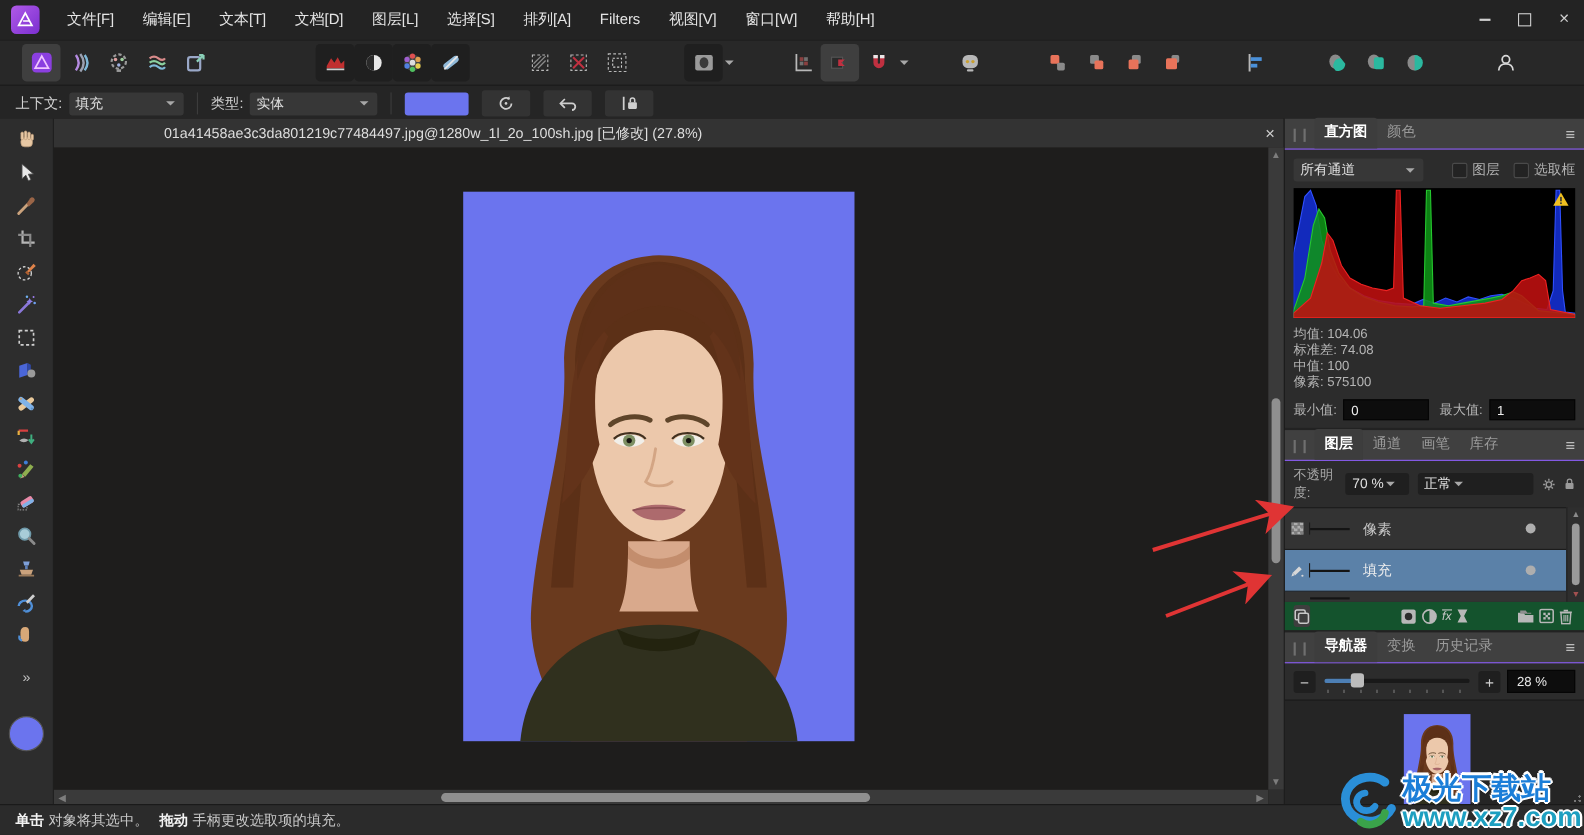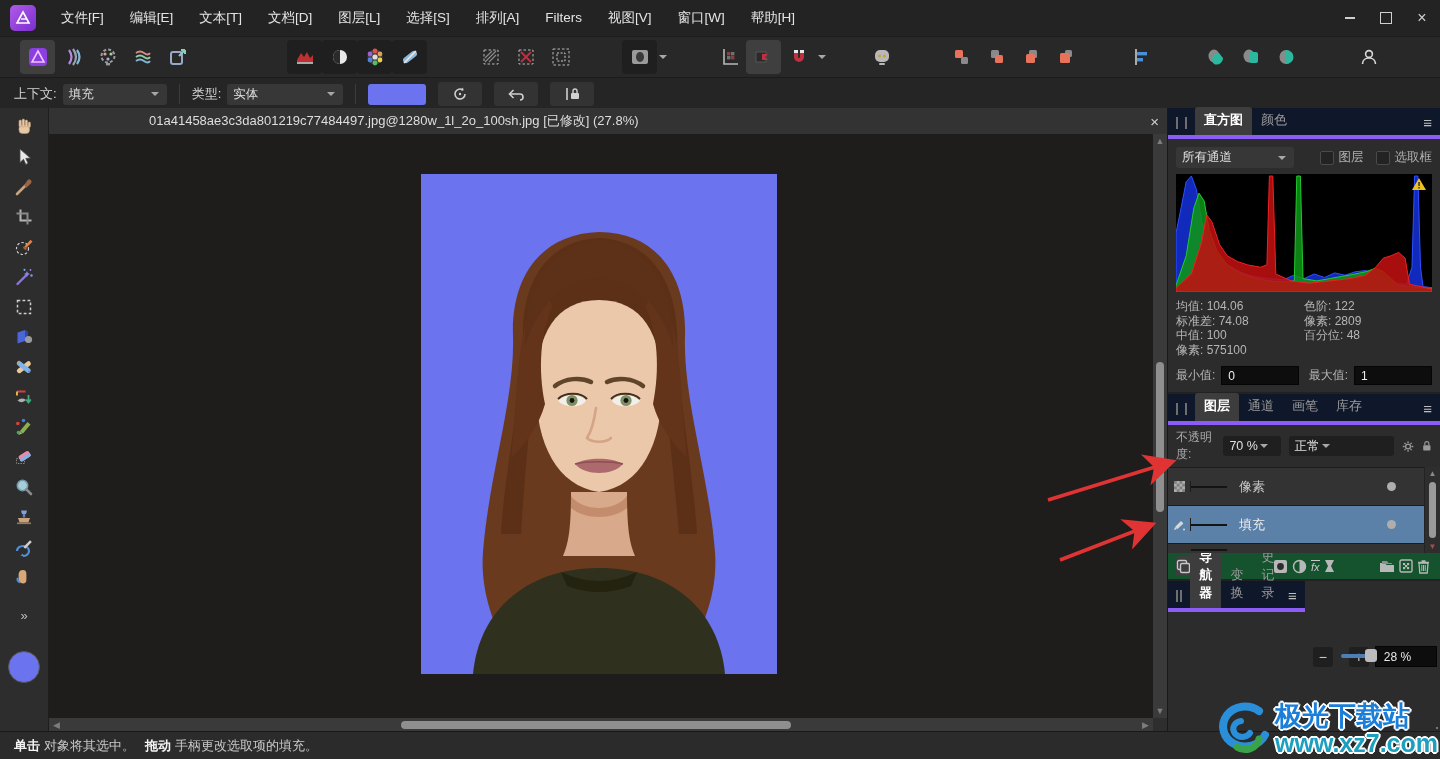--- a/index.html
+++ b/index.html
@@ -48,21 +48,21 @@
   .vscroll{position:absolute;right:0;top:0;bottom:14px;width:14px;background:#3a3a3a;display:flex;flex-direction:column;align-items:center;}
   .vscroll .arr{color:#7d7d7d;font-size:9px;line-height:14px;}
   .vthumb{position:absolute;top:228px;left:3px;width:8px;height:150px;background:#8f8f8f;border-radius:4px;}
   .vscroll .arr.bottom{position:absolute;bottom:0;}
   .hscroll{position:absolute;left:0;right:14px;bottom:0;height:14px;background:#3a3a3a;}
   .hscroll .arr{position:absolute;top:0;color:#7d7d7d;font-size:9px;line-height:14px;}
   .hthumb{position:absolute;left:352px;width:390px;top:3px;height:8px;background:#8f8f8f;border-radius:4px;}
   .scroll-corner{position:absolute;right:0;bottom:0;width:14px;height:14px;background:#2e2e2e;}
   
   .rpanels{width:272px;background:#2c2c2c;border-left:1px solid #191919;display:flex;flex-direction:column;}
-  .phead{height:27px;display:flex;align-items:flex-end;padding:0 8px;border-bottom:4px solid #8b5cf6;background:#0f172a;}
+  .phead{height:27px;display:flex;align-items:flex-end;padding:0 8px;border-bottom:1px solid #8b5cf6;background:#404040;}
   .ph-handle{width:7px;height:12px;border-left:2px solid #6f6f6f;border-right:2px solid #6f6f6f;margin:0 8px 6px 0;}
   .ptab{padding:4px 9px 6px;color:#9b9b9b;font-size:13px;}
   .ptab.active{background:#3d3d3d;color:#fff;font-weight:700;border-radius:3px 3px 0 0;}
   .ph-menu{margin-left:auto;margin-bottom:4px;color:#bdbdbd;font-size:15px;}
   .hist-controls{display:flex;align-items:center;padding:8px 8px 6px;}
   .cb{width:12px;height:12px;background:#232323;border:1px solid #4a4a4a;border-radius:2px;margin:0 5px 0 12px;}
   .cbl{color:#b2b2b2;font-size:12.5px;}
   .hist-box{margin:0 8px;height:118px;background:#000;position:relative;}
   .warn{position:absolute;top:3px;right:5px;}
   .hist-stats{display:flex;padding:7px 8px 2px;font-size:12px;color:#b5b5b5;}
@@ -606,25 +606,20 @@
               <rect x="7.3" y="10" width="1.5" height="1.5" fill="#333"></rect>
           </svg>
         </div>
         <div class="hist-stats">
           <div class="col">
             <div>均值: 104.06</div>
             <div>标准差: 74.08</div>
             <div>中值: 100</div>
             <div>像素: 575100</div>
           </div>
-          <div class="col">
-            <div>色阶: 122</div>
-            <div>像素: 2809</div>
-            <div>百分位: 48</div>
-          </div>
         </div>
         <div class="minmax">
           <span>最小值:</span>
           <input class="numin" value="0" style="">
           <span class="maxl">最大值:</span>
           <input class="numin" value="1" style="">
         </div>
       </section>
 
       <div class="sect-div"></div>
@@ -753,21 +748,21 @@
                 <path d="M2 4 h9 l-0.8 10 H2.8 Z" fill="none" stroke="#b8b8b8" stroke-width="1.3"></path>
                 <path d="M1 3.5 h11 M4.5 2 h4" stroke="#b8b8b8" stroke-width="1.3"></path>
                 <path d="M4.8 6 v6 M6.5 6 v6 M8.2 6 v6" stroke="#b8b8b8" stroke-width="1"></path>
               </svg>
             </div>
         </div>
       </section>
 
       <div class="sect-div"></div>
 
-      <section style="flex:1;display:flex;flex-direction:row">
+      <section style="flex:1;display:flex;flex-direction:column">
         <div class="phead">
           <span class="ph-handle"></span>
           <span class="ptab active">导航器</span>
           <span class="ptab">变换</span>
           <span class="ptab">历史记录</span>
           <span class="ph-menu">≡</span>
         </div>
         <div class="zoomrow">
           <div class="zbtn">−</div>
           <div class="ztrack-wrap">

